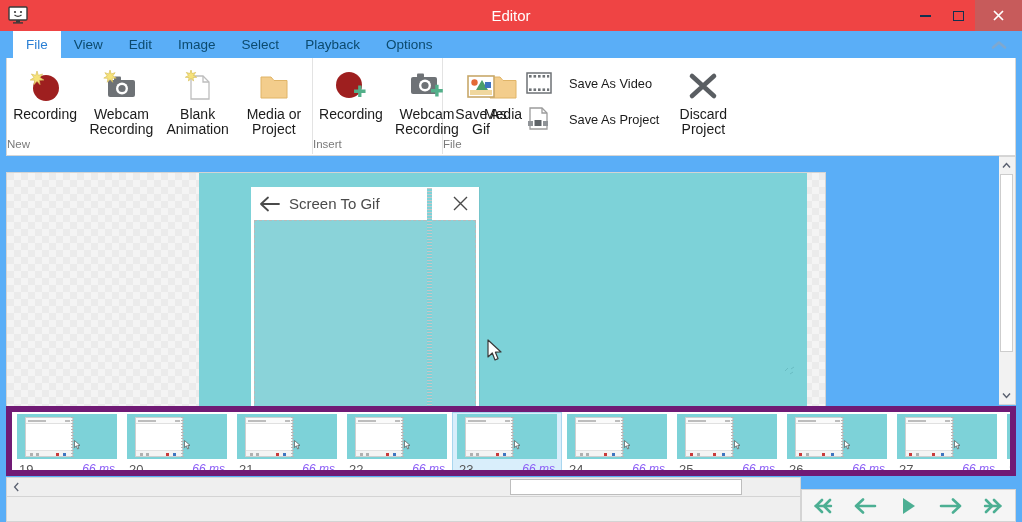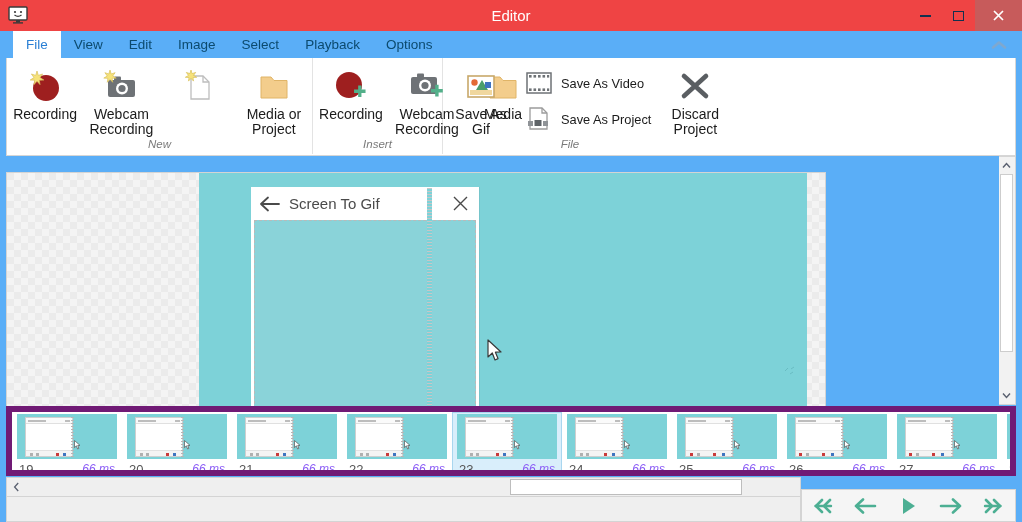--- a/index.html
+++ b/index.html
@@ -82,44 +82,42 @@
     position: relative;
     height: 96px;
     display: flex;
     flex-direction: column;
     border-right: 1px solid #e3e3e3;
   }
   .rgroup:last-child { border-right: none; }
   .rgroup-items { display: flex; flex: 1; align-items: flex-start; padding-top: 4px; }
   .rgroup-label {
     height: 17px; line-height: 15px;
-    text-align: center;
     font-size: 11.5px;
     color: #7a7a7a;
-    font-style: italic;
   }
   .rbtn {
     width: 77px;
     display: flex; flex-direction: column; align-items: center;
     padding-top: 5px;
     cursor: default;
   }
   .rbtn .ico { height: 38px; display:flex; align-items:center; justify-content:center; }
   .rbtn .lbl {
     font-size: 14px; color: #1b1b1b;
     text-align: center; line-height: 15px;
     margin-top: 2px;
     width: 76px;
   }
   .rbtn-h {
     display: flex; flex-direction: row; align-items: center;
     padding: 3px 6px 3px 4px;
   }
   .rbtn-h .ico { width: 32px; height: 30px; display:flex; align-items:center; justify-content:center; }
-  .rbtn-h .lbl { font-size: 12.8px; color: #1b1b1b; margin-left: 6px; white-space: nowrap; }
+  .rbtn-h .lbl { font-size: 12.8px; color: #1b1b1b; margin-left: 14px; white-space: nowrap; }
   .stack-v { display: flex; flex-direction: column; justify-content: center; padding-top: 3px; }
 
   
   .canvas-area {
     position: absolute; top: 172px; left: 6px;
     width: 820px; height: 249px;
     background:
       repeating-conic-gradient(#f4f4f4 0% 25%, #ebebeb 0% 50%) 0 0/14px 14px;
     border: 1px solid #d4d4d4;
     overflow: hidden;
@@ -370,20 +368,24 @@
 
         <div class="rbtn">
           <span class="ico">
             <svg width="36" height="34" viewBox="0 0 36 34">
               <path d="M11 7 H23 L29 13 V30 H11 Z" fill="#ffffff" stroke="#bdbdbd" stroke-width="1.3"></path>
               <path d="M23 7 V13 H29" fill="none" stroke="#bdbdbd" stroke-width="1.3"></path>
               <g fill="#f6e27a" stroke="#d8c05a" stroke-width=".7">
                 <path d="M11 1 L12.1 4.6 L15.7 3.4 L13.5 6.4 L16.7 8.3 L13 8.5 L13.5 12.1 L11 9.3 L8.5 12.1 L9 8.5 L5.3 8.3 L8.5 6.4 L6.3 3.4 L9.9 4.6 Z"></path>
               </g>
             </svg>
+          </span>
+          <span class="lbl">
+            <span>Blank</span><br>
+            <span>Animation</span>
           </span>
         </div>
 
         <div class="rbtn">
           <span class="ico">
             <svg width="38" height="34" viewBox="0 0 38 34">
               <path d="M6 8 H16 L19 11.5 H32 V29 H6 Z" fill="#f3cd8c" stroke="#e0b467" stroke-width="1"></path>
             </svg>
           </span>
           <span class="lbl">

